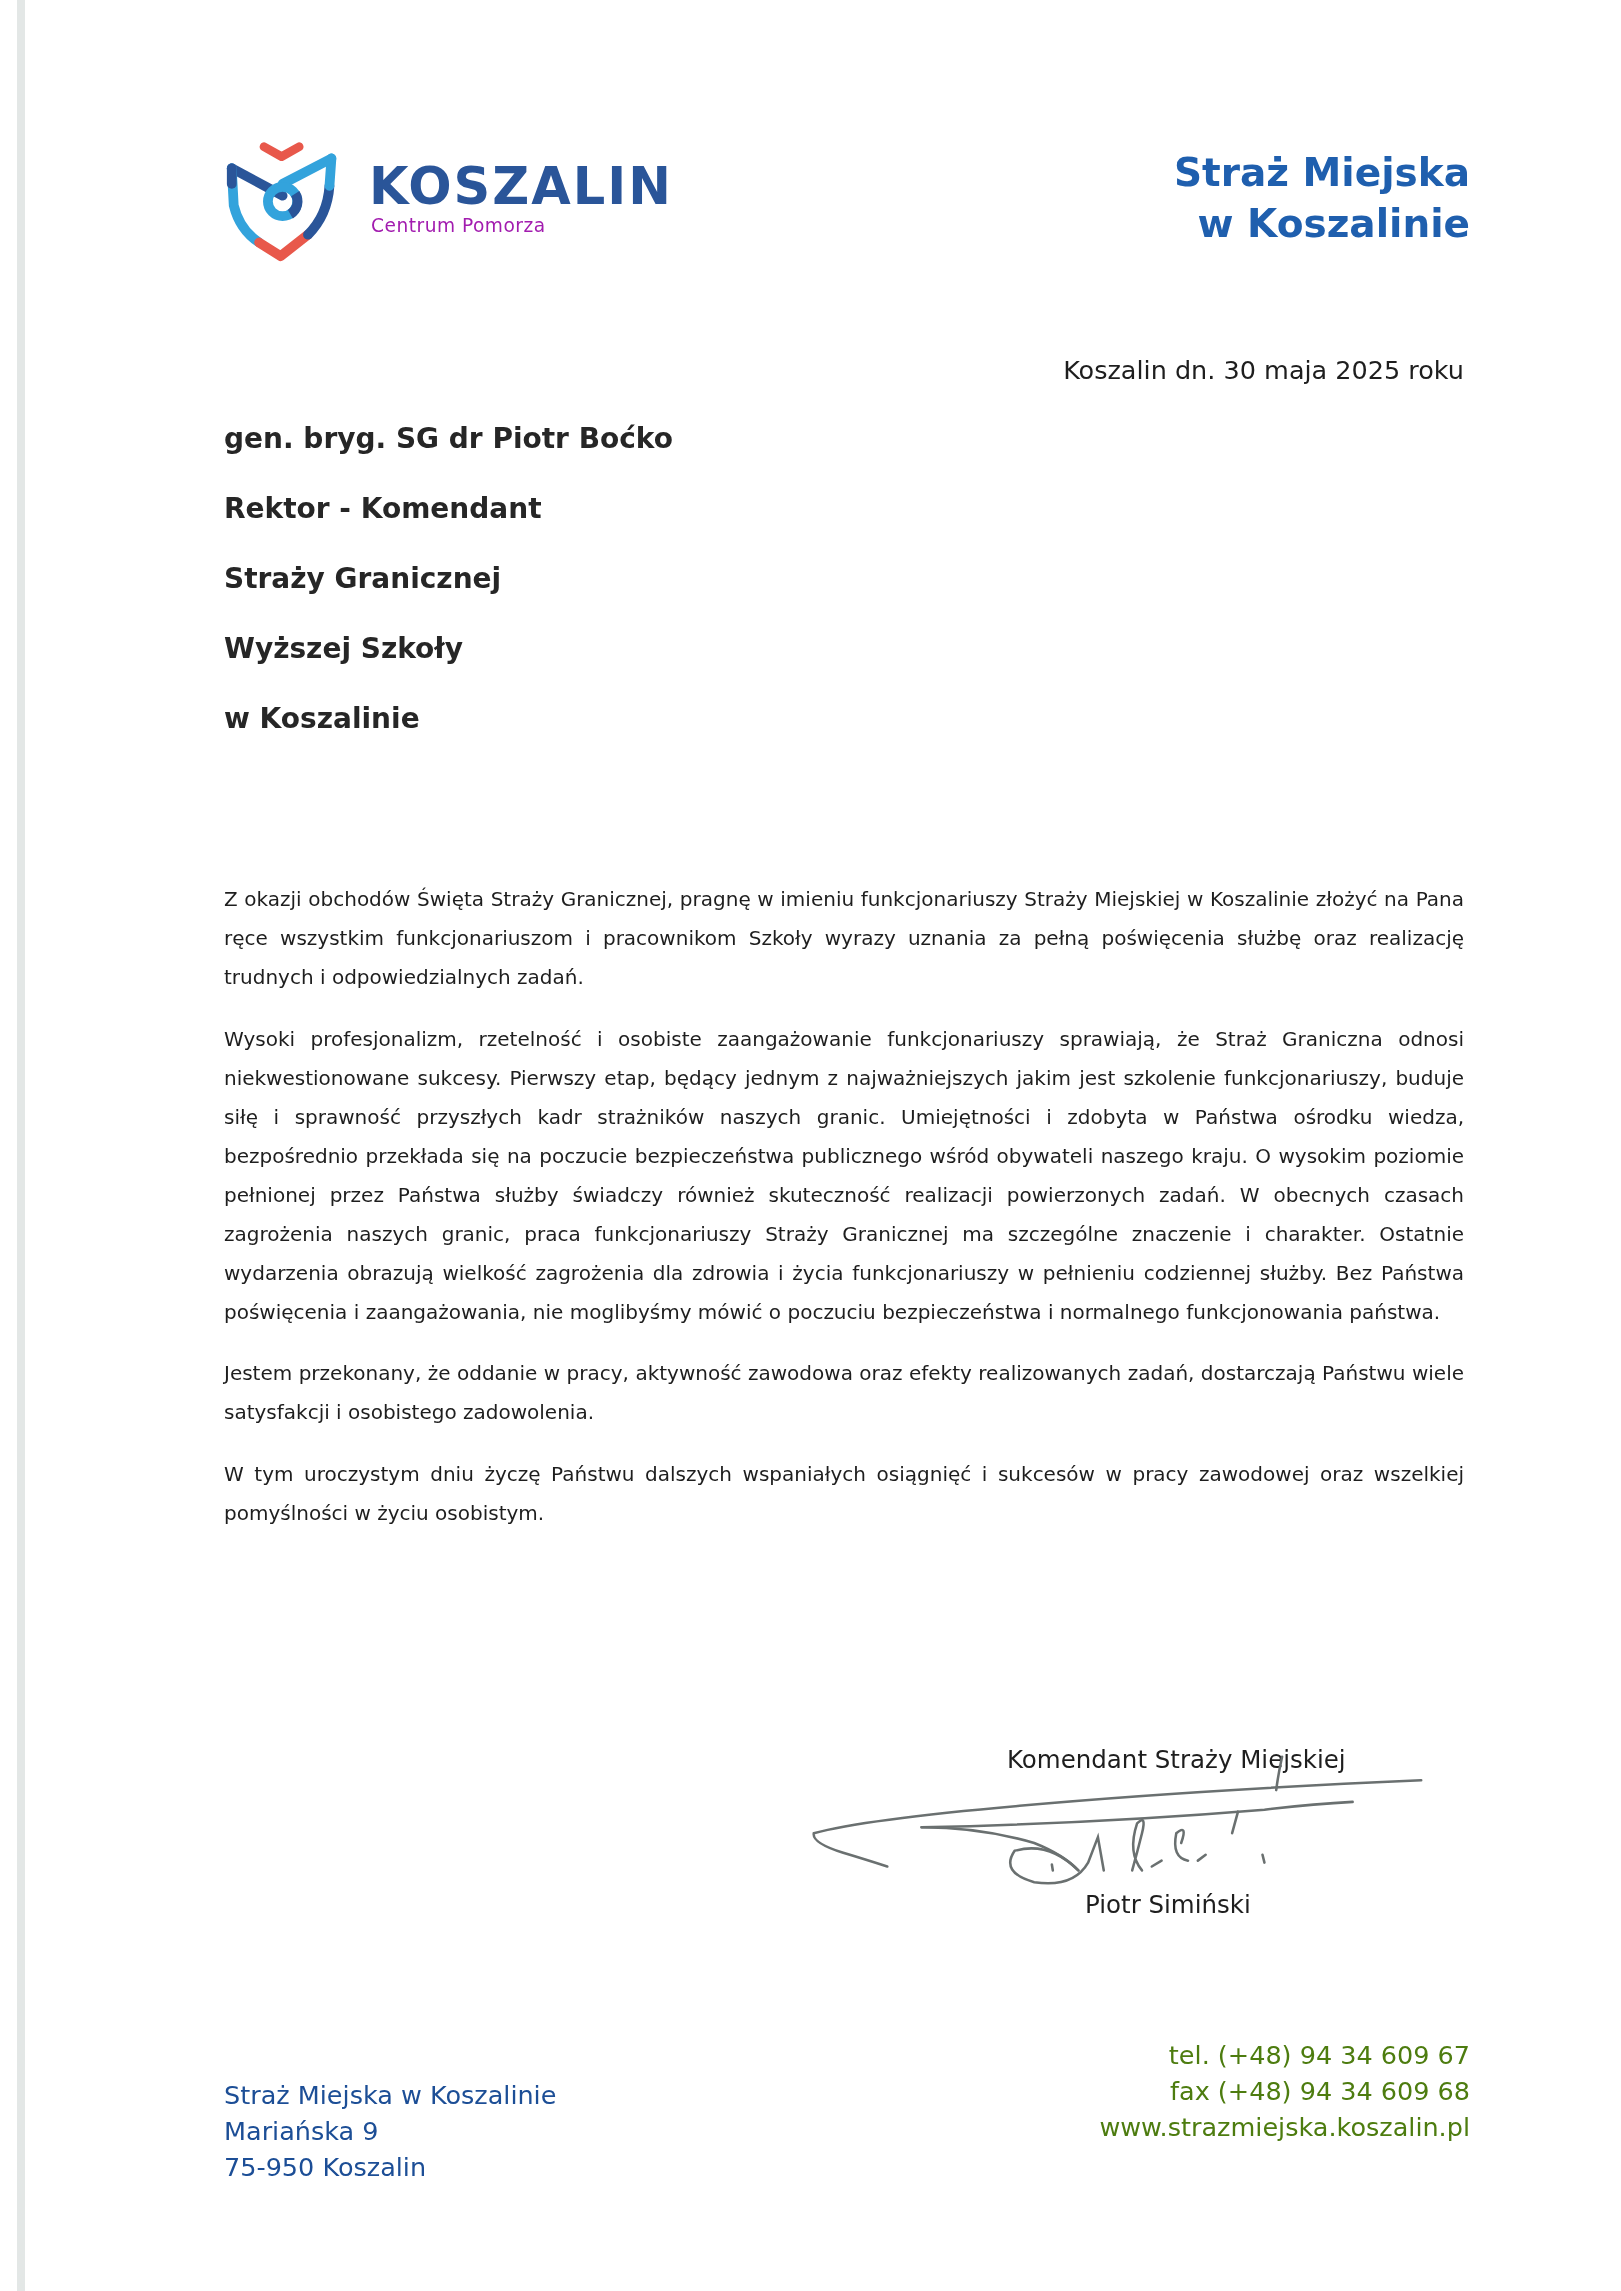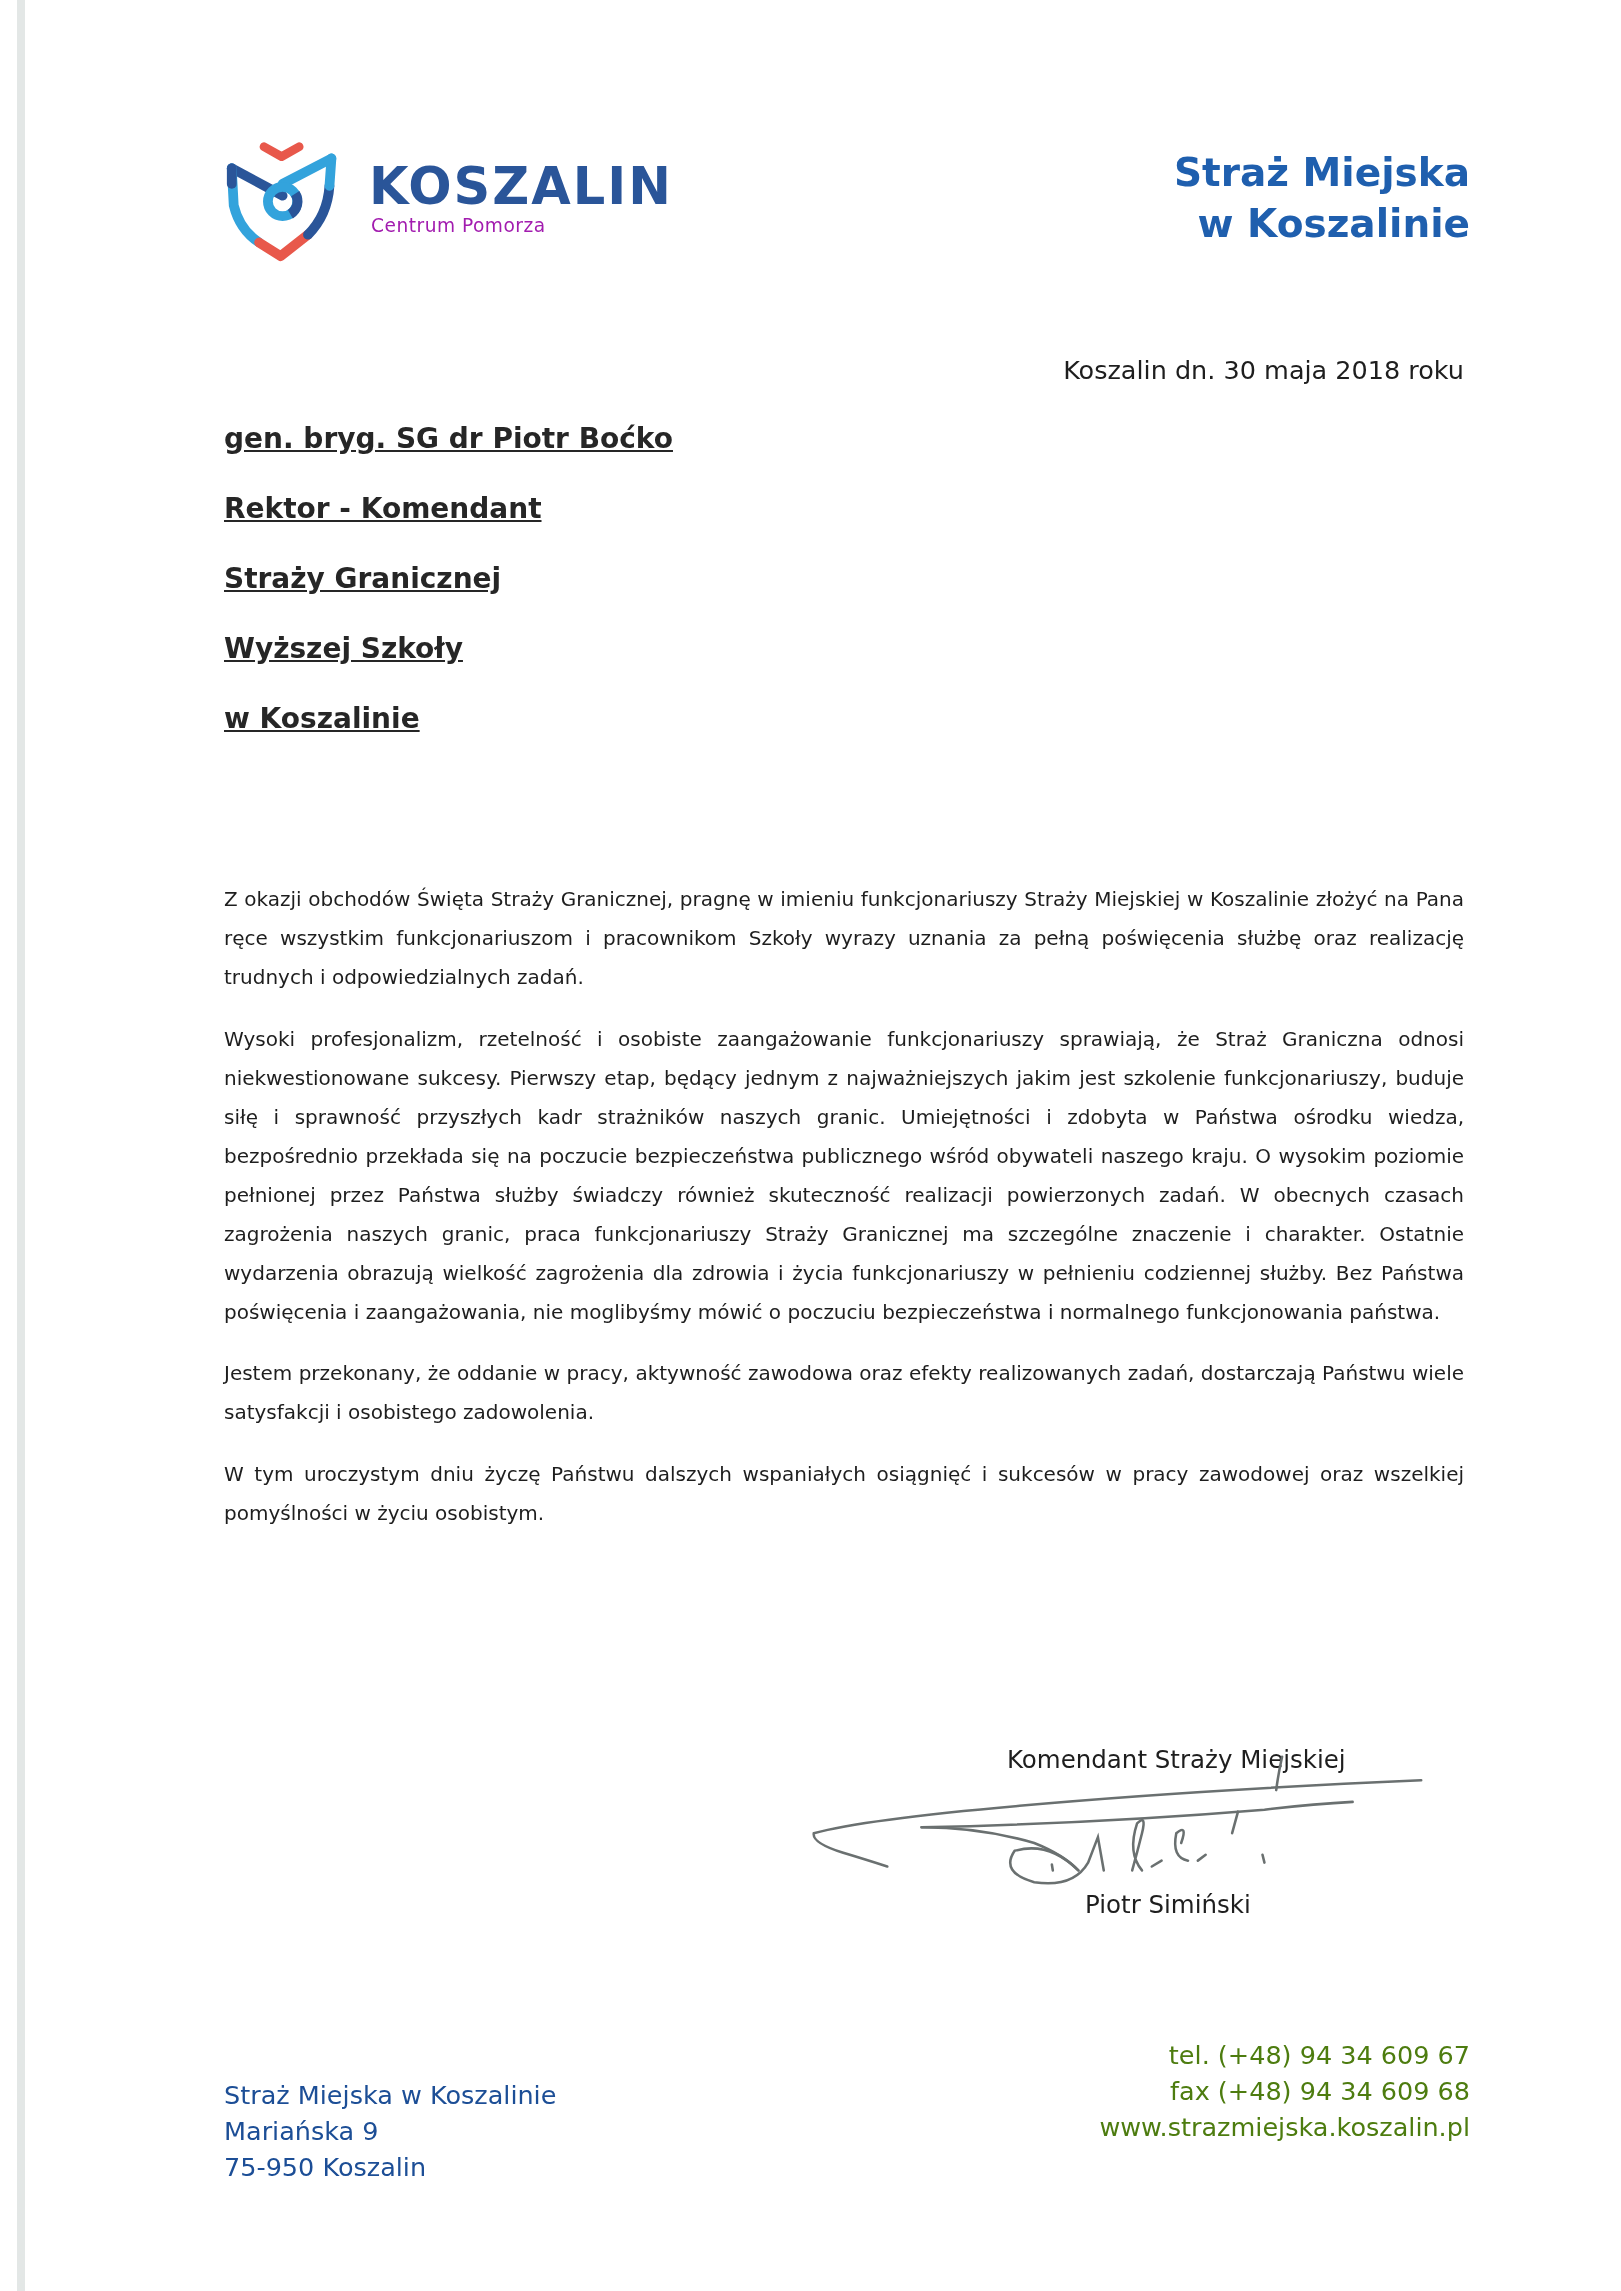--- a/index.html
+++ b/index.html
@@ -5,21 +5,21 @@
     html, body { margin: 0; padding: 0; background: #ffffff; }
     body { width: 1621px; height: 2292px; position: relative; overflow: hidden; font-family: "DejaVu Sans", sans-serif; color: #1e1e1e; }
     .scan-edge { position: absolute; left: 16.7px; top: 0; width: 8.8px; height: 2292px; background: #e3e7e6; }
     .logo { position: absolute; left: 222px; top: 137px; width: 451px; height: 127px; }
     .logo svg { position: absolute; left: 0; top: 0; }
     .logo-word { position: absolute; left: 147px; top: 19.6px; font-family: "DejaVu Sans", sans-serif; font-weight: bold; font-size: 51px; letter-spacing: 2px; color: #2a5599; line-height: 59px; }
     .logo-sub { position: absolute; left: 149px; top: 78px; font-family: "DejaVu Sans", sans-serif; font-size: 18.6px; color: #a21caf; letter-spacing: 0.5px; }
     .org-header { position: absolute; right: 151px; top: 147px; text-align: right; color: #1f5fae; font-family: "DejaVu Sans", sans-serif; font-size: 39px; line-height: 51px; font-weight: bold; }
     .date { position: absolute; right: 157px; top: 355px; font-size: 25.5px; color: #1e1e1e; }
     .addressee { position: absolute; left: 224px; top: 417px; font-weight: bold; font-size: 28px; color: #262626; }
-    .addressee div { height: 70px; line-height: 43px; text-decoration: underline; }
+    .addressee div { height: 70px; line-height: 43px; }
     .body { position: absolute; left: 224px; top: 880px; width: 1240px; font-size: 20px; line-height: 39px; color: #1e1e1e; }
     .body p { margin: 0 0 22.5px 0; text-align: justify; }
     .signature { position: absolute; left: 804px; top: 1745px; width: 627px; height: 196px; }
     .sig-title { position: absolute; left: 203px; top: 0; font-size: 24.5px; color: #1e1e1e; }
     .sig-name { position: absolute; left: 281px; top: 145px; font-size: 24.5px; color: #1e1e1e; }
     .sig-svg { position: absolute; left: 0; top: 0; }
     .footer-left { position: absolute; left: 224px; top: 2037px; color: #1c4e96; font-size: 25.5px; line-height: 36px; margin-top: 40px; }
     .footer-right { position: absolute; right: 151px; top: 2037px; text-align: right; color: #4d7c0f; font-size: 25.5px; line-height: 36px; }
   </style>
 </head>
@@ -49,21 +49,21 @@
   </svg>
   <div class="logo-word">KOSZALIN</div>
   <div class="logo-sub">Centrum Pomorza</div>
 </div>
 
 <div class="org-header">
   <div>Straż Miejska</div>
   <div>w Koszalinie</div>
 </div>
 
-<div class="date">Koszalin dn. 30 maja 2018 roku</div>
+<div class="date">Koszalin dn. 30 maja 2025 roku</div>
 
 <div class="addressee">
   <div>gen. bryg. SG dr Piotr Boćko</div>
   <div>Rektor - Komendant</div>
   <div>Straży Granicznej</div>
   <div>Wyższej Szkoły</div>
   <div>w Koszalinie</div>
 </div>
 
 <div class="body">

